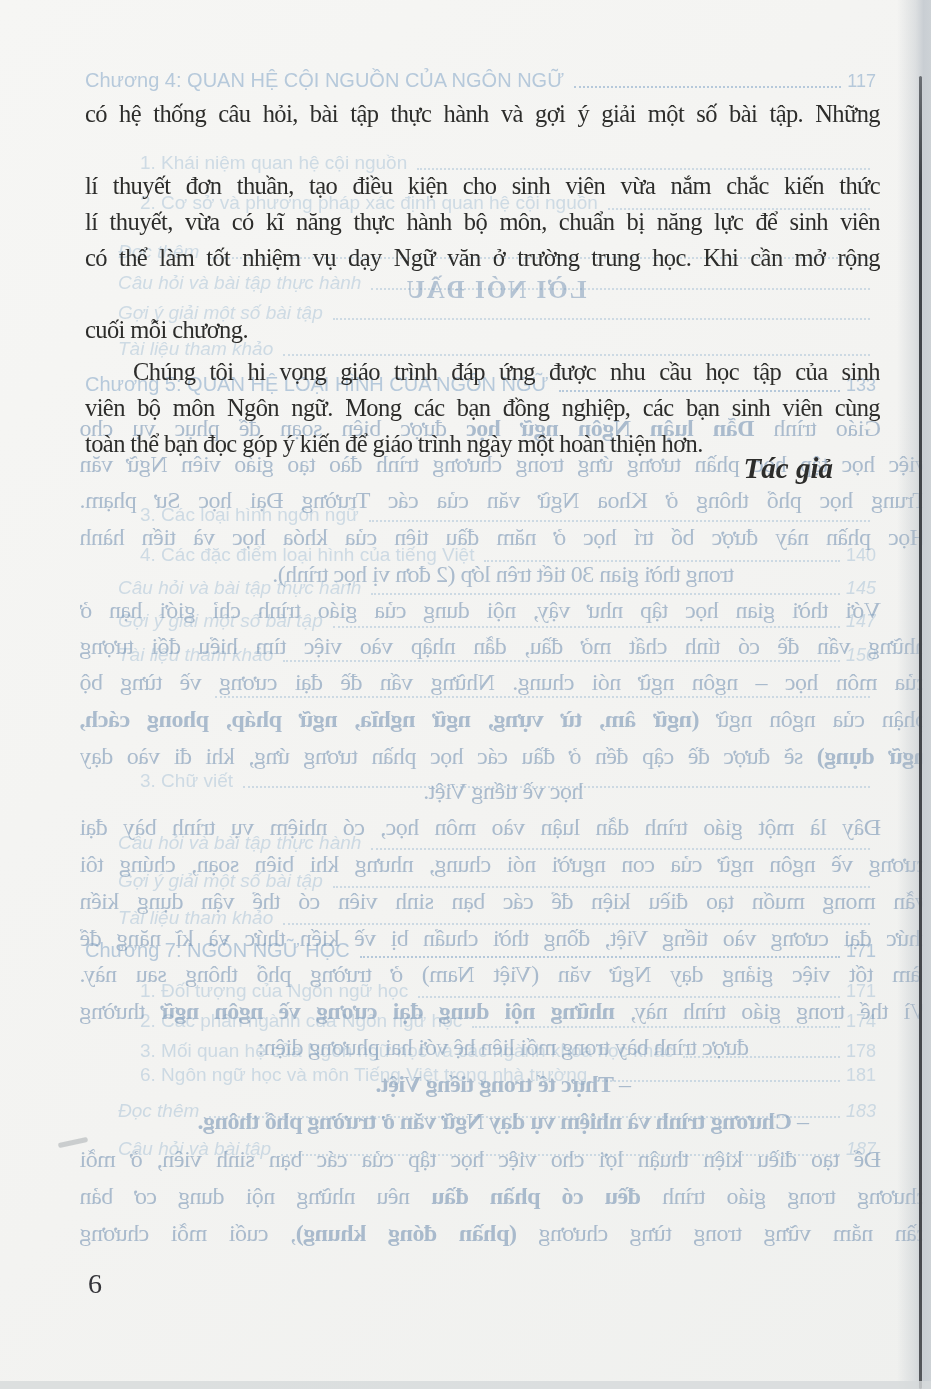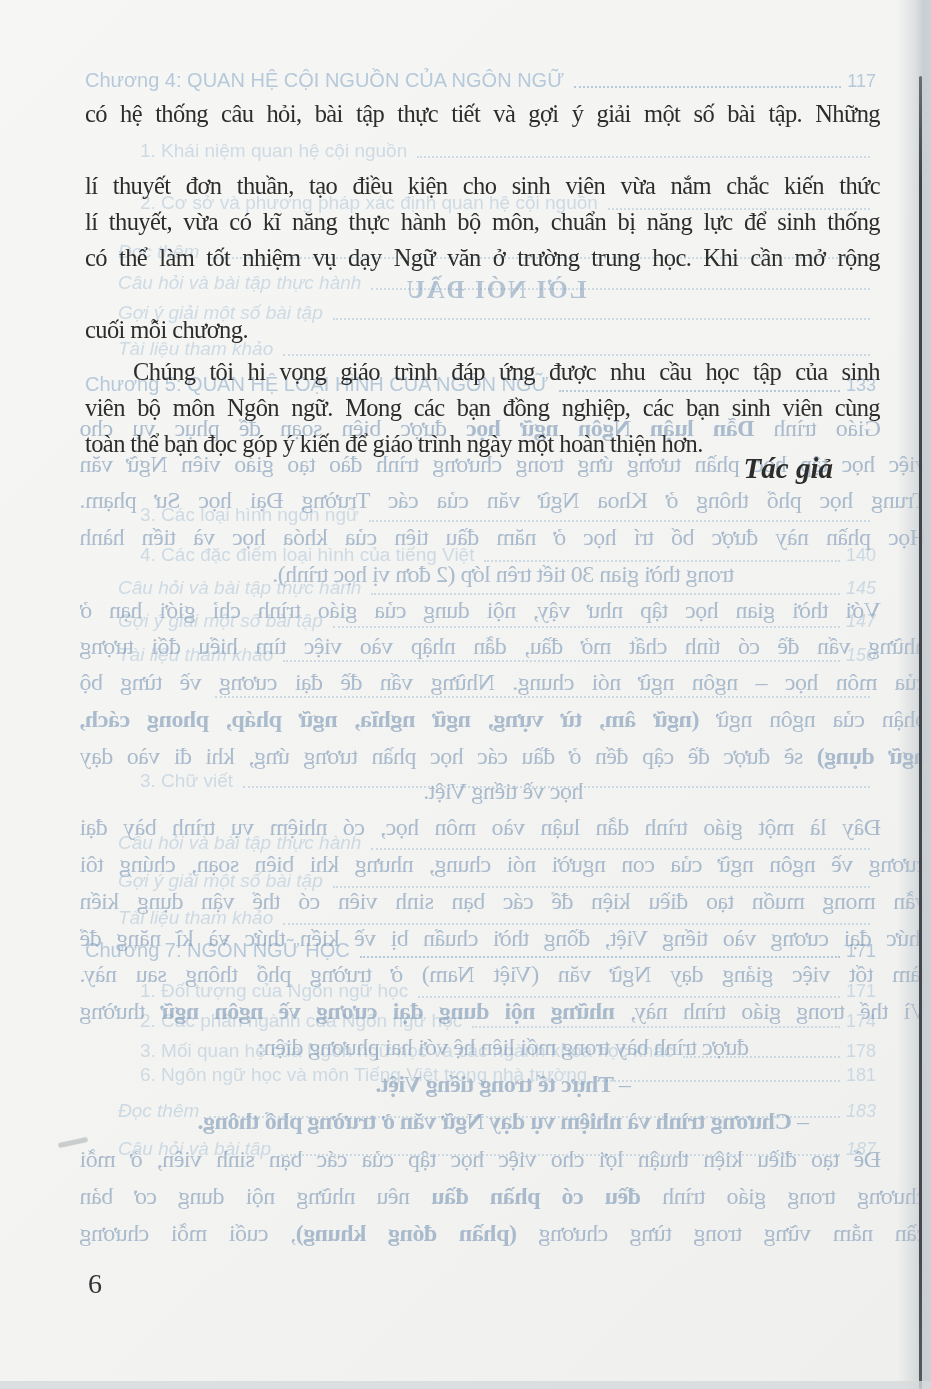--- a/index.html
+++ b/index.html
@@ -57,21 +57,21 @@
 </head>
 <body>
 
 <div class="page">
   <div class="ghost-toc" id="ghostToc">
       <div class="trow chap" style="top: 66px;">
         <span>Chương 4: QUAN HỆ CỘI NGUỒN CỦA NGÔN NGỮ</span>
         <span class="lead"></span>
         <span class="num">117</span>
       </div>
-      <div class="trow item" style="top: 136px;">
+      <div class="trow item" style="top: 148px;">
         <span>1. Khái niệm quan hệ cội nguồn</span>
         <span class="lead"></span>
         <span class="num"></span>
       </div>
       <div class="trow item" style="top: 188px;">
         <span>2. Cơ sở và phương pháp xác định quan hệ cội nguồn</span>
         <span class="lead"></span>
         <span class="num"></span>
       </div>
       <div class="trow sub" style="top: 237px;">
@@ -207,23 +207,23 @@
       <div class="gline" style="top: 993px;"><span>Vì thế trong giáo trình này, </span><span style="font-weight: bold;">những nội dung đại cương về ngôn ngữ</span><span> thường</span></div>
       <div class="gline ctr" style="top: 1029px;"><span>được trình bày trong mối liên hệ với hai phương diện:</span></div>
       <div class="gline ctr" style="top: 1066px;"><span>– </span><span style="font-weight: bold;">Thực tế trong tiếng Việt.</span></div>
       <div class="gline ctr" style="top: 1103px;"><span>– </span><span style="font-weight: bold;">Chương trình và nhiệm vụ dạy Ngữ văn ở trường phổ thông.</span></div>
       <div class="gline ind" style="top: 1141px;"><span>Để tạo điều kiện thuận lợi cho việc học tập của các bạn sinh viên, ở mỗi</span></div>
       <div class="gline" style="top: 1178px;"><span>chương trong giáo trình </span><span style="font-weight: bold;">đều có phần đầu</span><span> nêu những nội dung cơ bản</span></div>
       <div class="gline" style="top: 1215px;"><span>cần nắm vững trong từng chương </span><span style="font-weight: bold;">(phần đóng khung)</span><span>, cuối mỗi chương</span></div>
     </div>
 
   <div class="main-text" id="mainText">
-      <div class="tline" style="top: 96px;">có hệ thống câu hỏi, bài tập thực tiết và gợi ý giải một số bài tập. Những</div>
+      <div class="tline" style="top: 96px;">có hệ thống câu hỏi, bài tập thực hành và gợi ý giải một số bài tập. Những</div>
       <div class="tline" style="top: 168px;">lí thuyết đơn thuần, tạo điều kiện cho sinh viên vừa nắm chắc kiến thức</div>
-      <div class="tline" style="top: 204px;">lí thuyết, vừa có kĩ năng thực hành bộ môn, chuẩn bị năng lực để sinh thống</div>
+      <div class="tline" style="top: 204px;">lí thuyết, vừa có kĩ năng thực hành bộ môn, chuẩn bị năng lực để sinh viên</div>
       <div class="tline" style="top: 240px;">có thể làm tốt nhiệm vụ dạy Ngữ văn ở trường trung học. Khi cần mở rộng</div>
       <div class="tline lastline" style="top: 312px;">cuối mỗi chương.</div>
       <div class="tline ind" style="top: 354px;">Chúng tôi hi vọng giáo trình đáp ứng được nhu cầu học tập của sinh</div>
       <div class="tline" style="top: 390px;">viên bộ môn Ngôn ngữ. Mong các bạn đồng nghiệp, các bạn sinh viên cùng</div>
       <div class="tline lastline" style="top: 426px;">toàn thể bạn đọc góp ý kiến để giáo trình ngày một hoàn thiện hơn.</div>
     </div>
 
   <div class="signature">Tác giả</div>
 
   <div class="page-num">6</div>

